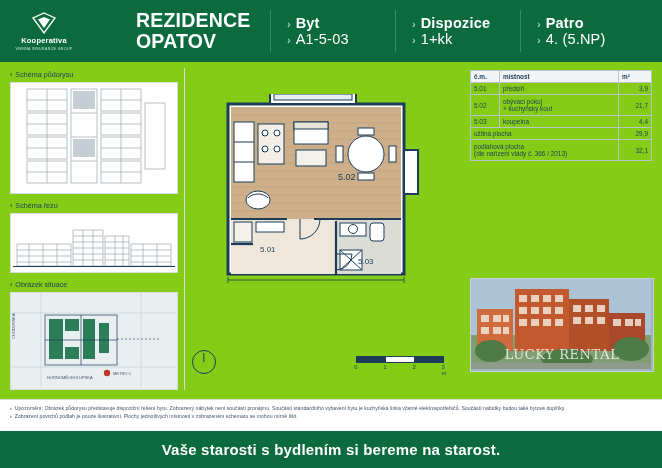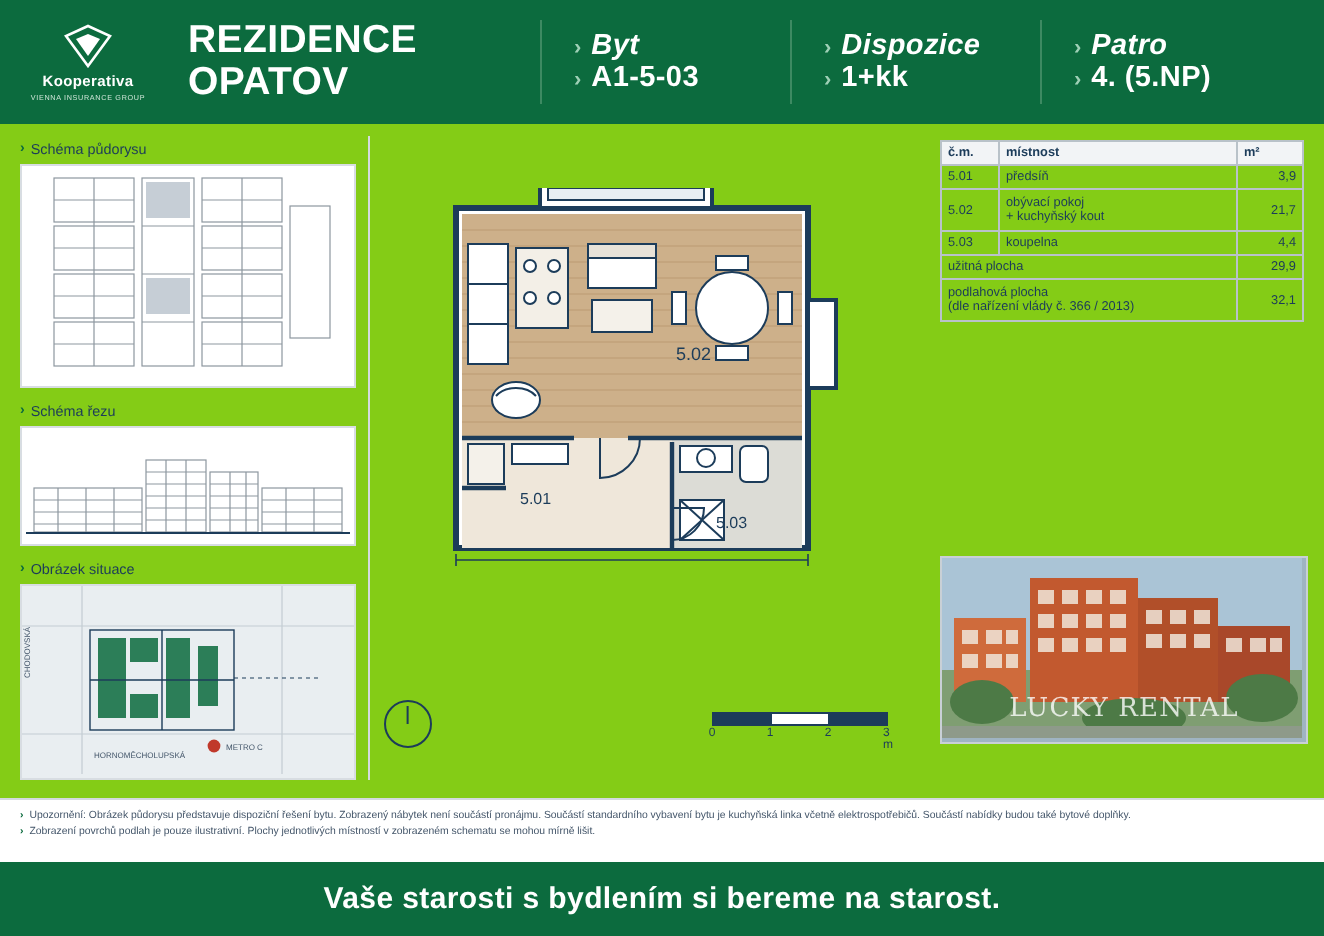--- a/index.html
+++ b/index.html
@@ -20,30 +20,30 @@
   }
   .logo-block{width:88px;height:56px;display:flex;flex-direction:column;align-items:center;justify-content:center;gap:2px;}
   .logo-mark{width:26px;height:22px;position:relative;}
   .logo-mark svg{display:block;}
   .logo-name{font-size:7.5px;font-weight:bold;letter-spacing:.2px;}
   .logo-sub{font-size:3.6px;letter-spacing:.35px;color:#cfe6d8;}
   .title-block{
     width:176px;padding-left:6px;
     line-height:1.06;
   }
-  .title-line{font-size:19.5px;font-weight:bold;letter-spacing:.2px;}
+  .title-line{font-size:19.5px;font-weight:bold;letter-spacing:.2px;margin-left:42px;}
   .sep{width:1px;height:42px;background:#3d8a62;}
   .hgroup{
     padding:0 0 0 16px;
     min-width:108px;
   }
   .hrow{display:flex;align-items:baseline;gap:5px;}
   .chev{font-size:11px;font-weight:bold;color:#9fd0b6;line-height:1;}
-  .hlabel{font-size:14.5px;font-weight:bold;letter-spacing:.2px;font-style:italic;}
-  .hval{font-size:14.5px;font-weight:bold;letter-spacing:.2px;text-align:right;}
+  .hlabel{font-size:14.5px;font-weight:bold;letter-spacing:.2px;}
+  .hval{font-size:14.5px;font-weight:normal;letter-spacing:.2px;text-align:right;}
 
   
   .body{position:absolute;left:0;top:62px;width:662px;height:337px;background:#84cc16;}
 
   
   .leftcol{position:absolute;left:10px;top:8px;width:168px;}
   .sect-title{font-size:7.2px;color:#1c3c5a;margin:0 0 3px 0;display:flex;align-items:center;gap:3px;font-weight:normal;}
   .sect-title .c{color:#0c6b3e;font-weight:bold;font-size:7px;}
   .thumb{border:1px solid #d8dde2;background:#fff;position:relative;overflow:hidden;}
   .thumb.plan{height:110px;}

